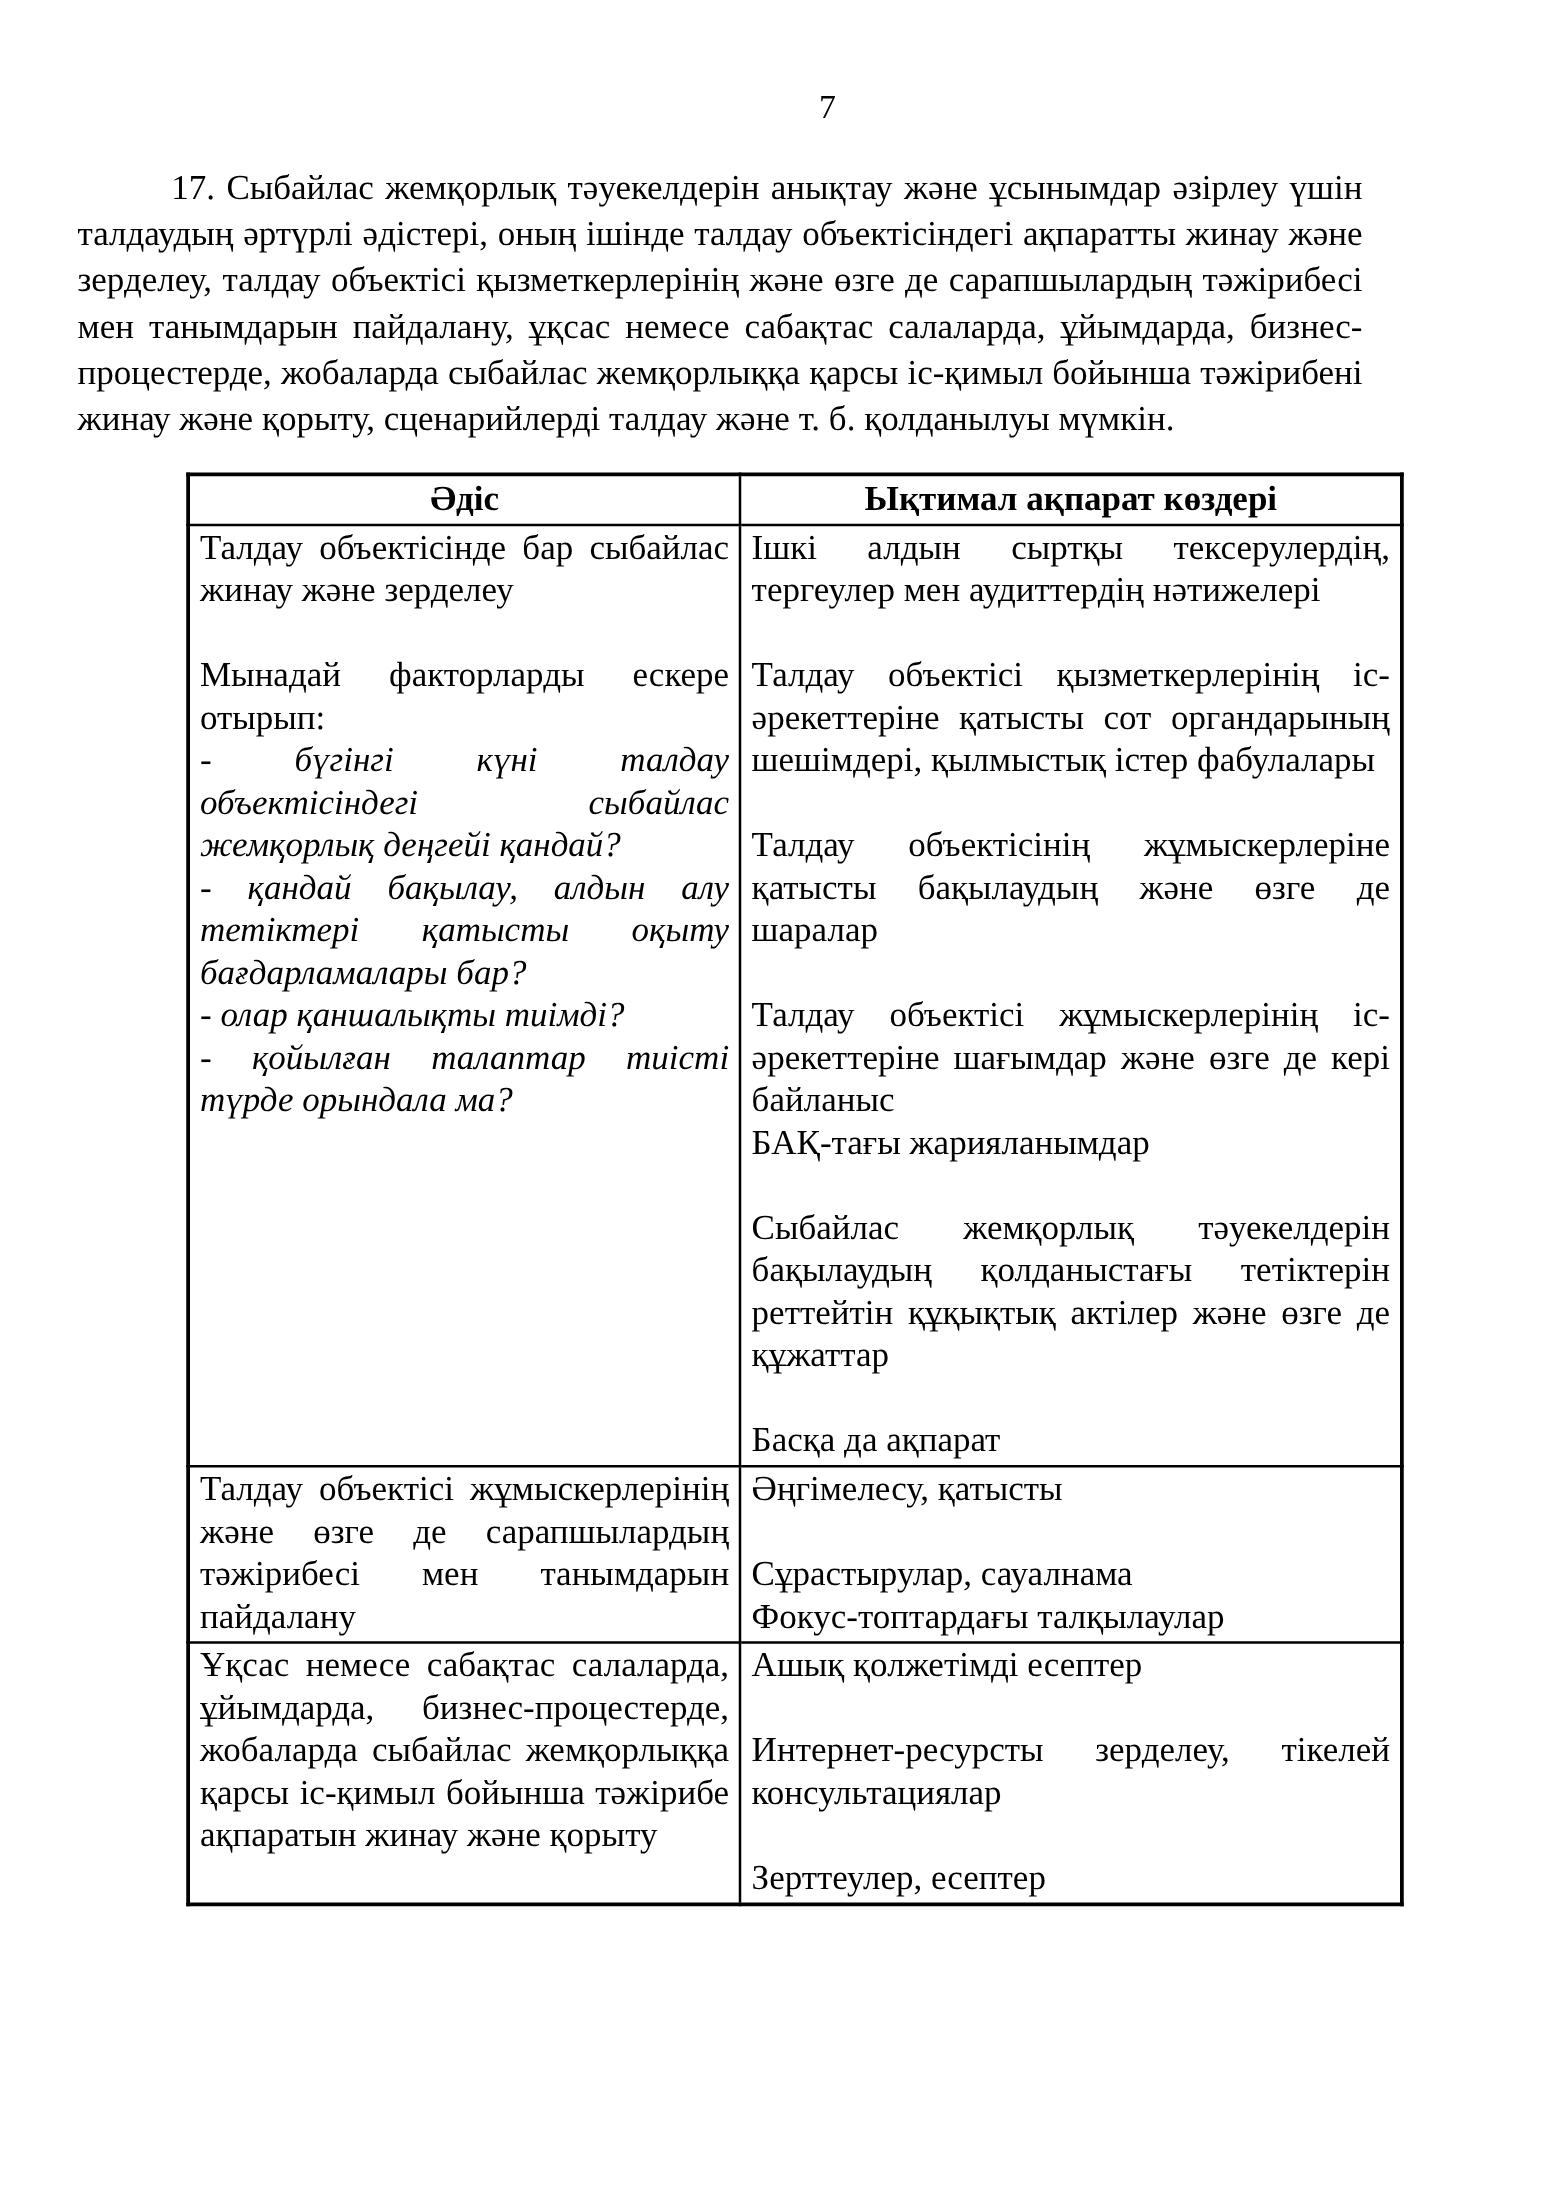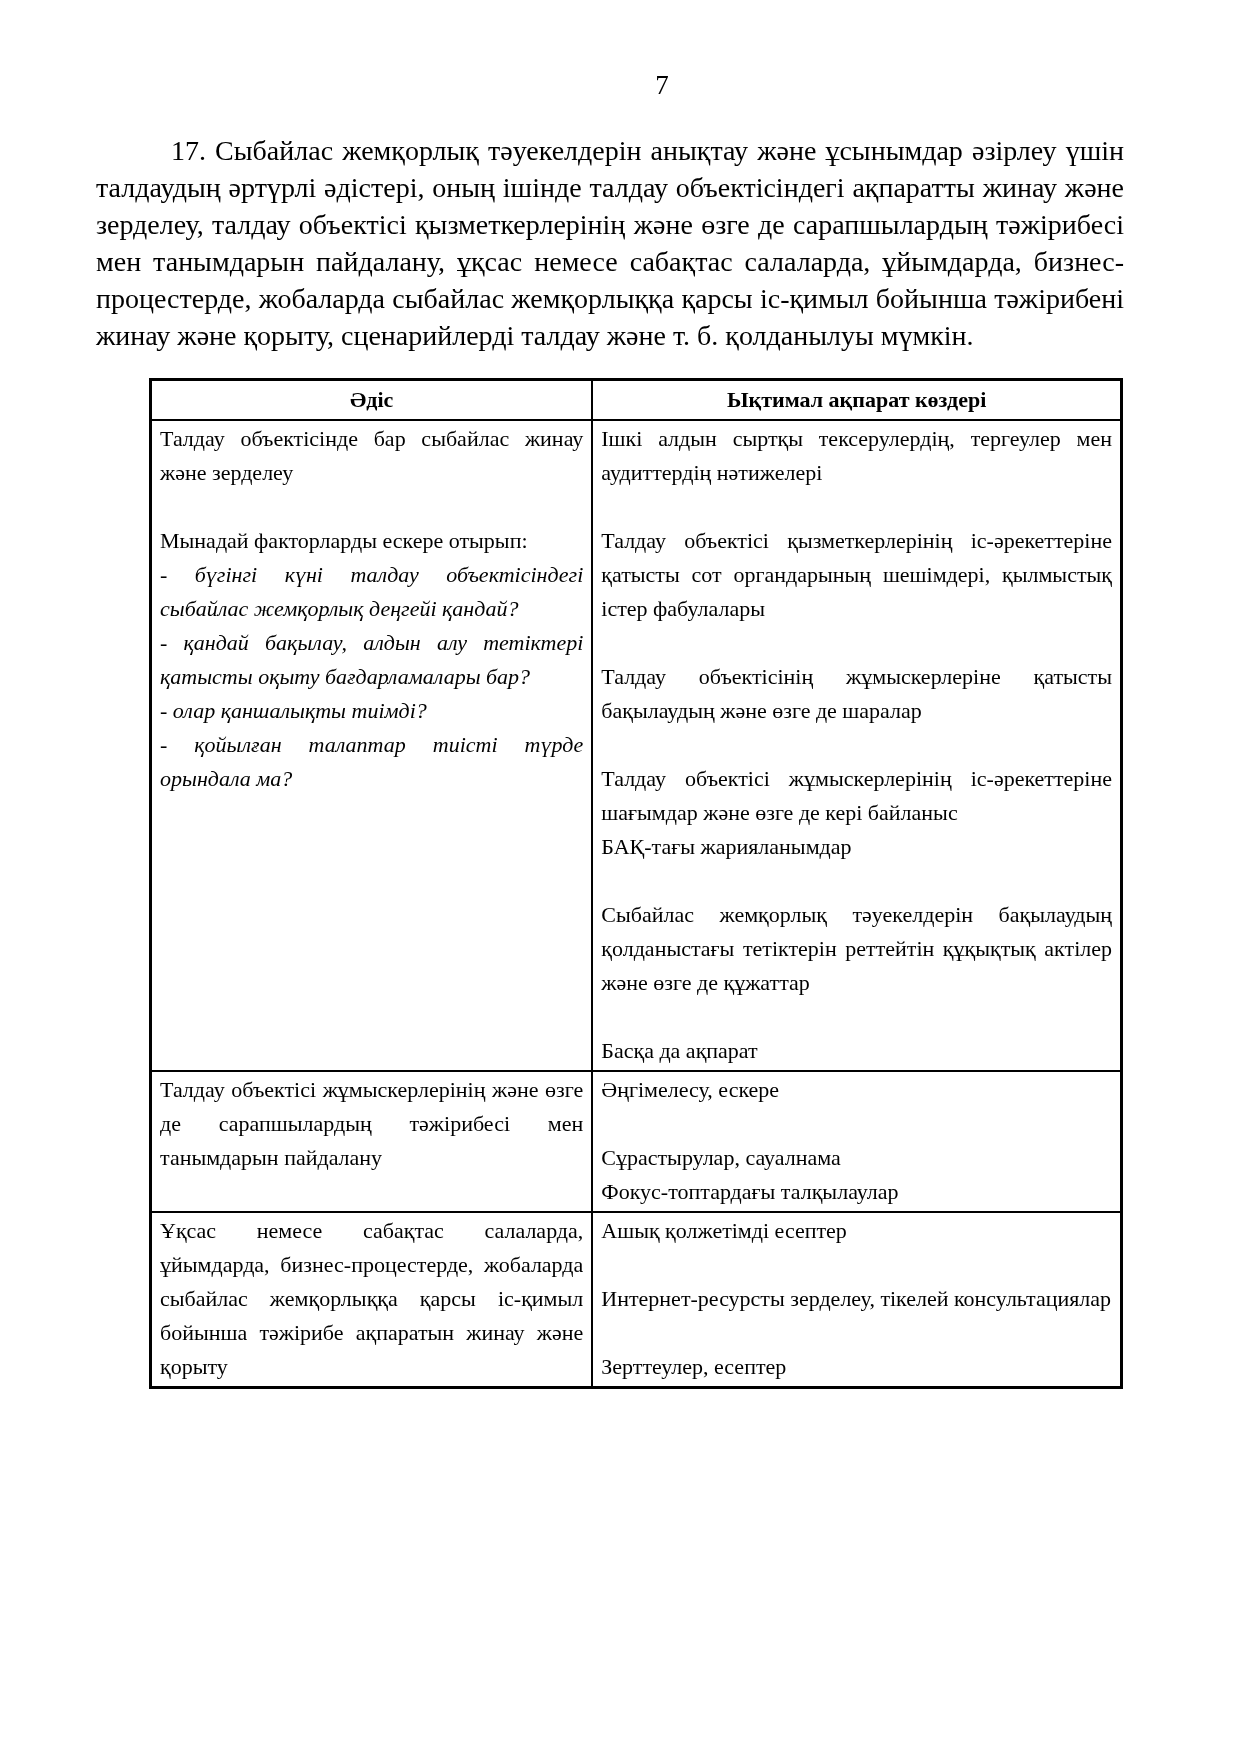--- a/index.html
+++ b/index.html
@@ -21,33 +21,33 @@
   .page-number {
     width: 1028px;
     margin-left: 148px;
     text-align: center;
     font-size: 27px;
     line-height: 30px;
     margin-bottom: 32px;
   }
   .intro {
     width: 1028px;
-    margin-left: 96px;
+    margin-left: 62px;
     font-size: 28px;
     line-height: 37px;
     text-align: justify;
     text-indent: 75px;
     margin-bottom: 24px;
   }
   table.methods {
     margin-left: 149px;
     width: 974px;
     border-collapse: collapse;
     table-layout: fixed;
-    font-size: 22px;
+    font-size: 28px;
     line-height: 34px;
     border: 3px solid #000000;
   }
   table.methods col.c-method  { width: 45.5%; }
   table.methods col.c-sources { width: 54.5%; }
   table.methods th, table.methods td {
     border: 2px solid #000000;
     vertical-align: top;
     padding: 1px 8px 2px 8px;
   }
@@ -111,21 +111,21 @@
           <p>Сыбайлас жемқорлық тәуекелдерін бақылаудың қолданыстағы тетіктерін реттейтін құқықтық актілер және өзге де құжаттар</p>
           <p class="blank"></p>
           <p>Басқа да ақпарат</p>
         </td>
       </tr>
       <tr>
         <td>
           <p>Талдау объектісі жұмыскерлерінің және өзге де сарапшылардың тәжірибесі мен танымдарын пайдалану</p>
         </td>
         <td>
-          <p>Әңгімелесу, ескере</p>
+          <p>Әңгімелесу, қатысты</p>
           <p class="blank"></p>
           <p>Сұрастырулар, сауалнама</p>
           <p>Фокус-топтардағы талқылаулар</p>
         </td>
       </tr>
       <tr>
         <td>
           <p>Ұқсас немесе сабақтас салаларда, ұйымдарда, бизнес-процестерде, жобаларда сыбайлас жемқорлыққа қарсы іс-қимыл бойынша тәжірибе ақпаратын жинау және қорыту</p>
         </td>
         <td>

